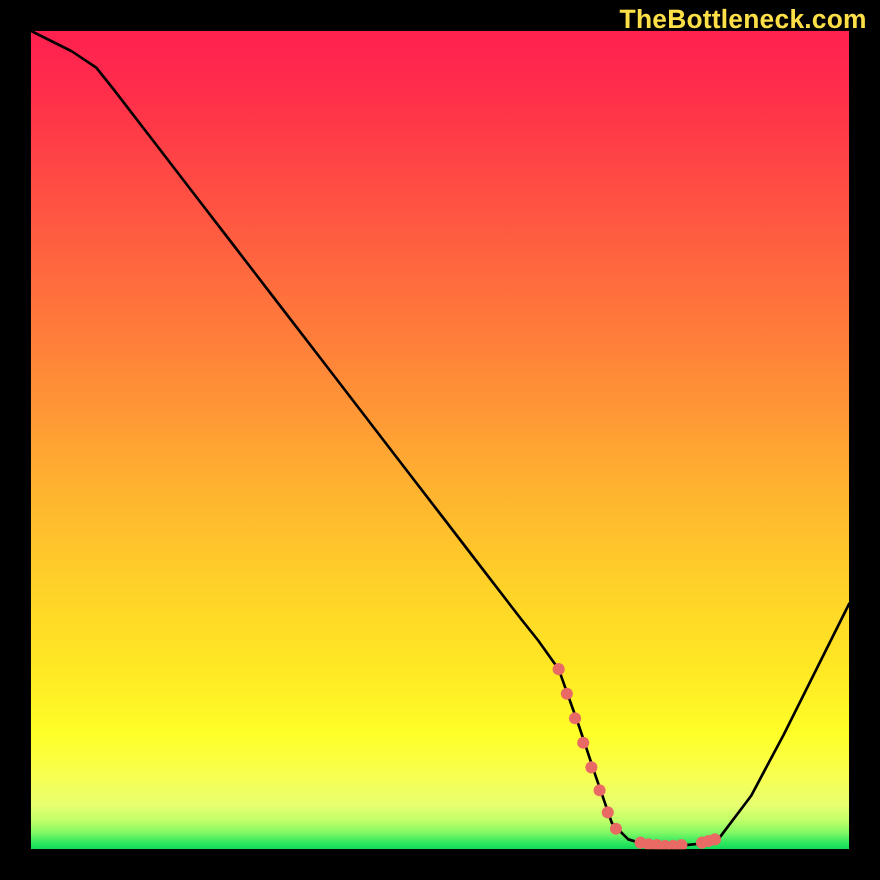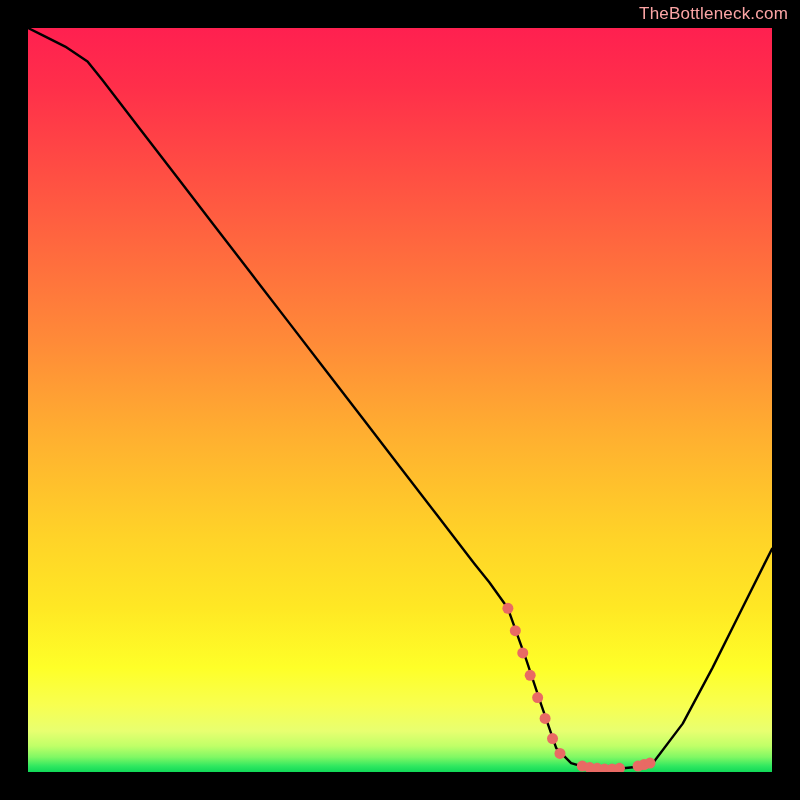--- a/index.html
+++ b/index.html
@@ -2,23 +2,23 @@
 <html><head>
 <meta charset="utf-8">
 <style>
   * { margin: 0; padding: 0; box-sizing: border-box; }
   body { width: 800px; height: 800px; background: #000; position: relative; overflow: hidden; }
   .watermark {
     position: absolute;
     top: 4px;
     right: 12px;
     font-family: Arial, sans-serif;
-    font-size: 17px;
-    font-weight: 400;
-    color: #fca5a5;
+    font-size: 24px;
+    font-weight: 700;
+    color: #fde047;
     z-index: 10;
     letter-spacing: 0.2px;
   }
   .plot-area {
     position: absolute;
     top: 28px;
     left: 28px;
     width: 744px;
     height: 744px;
   }

